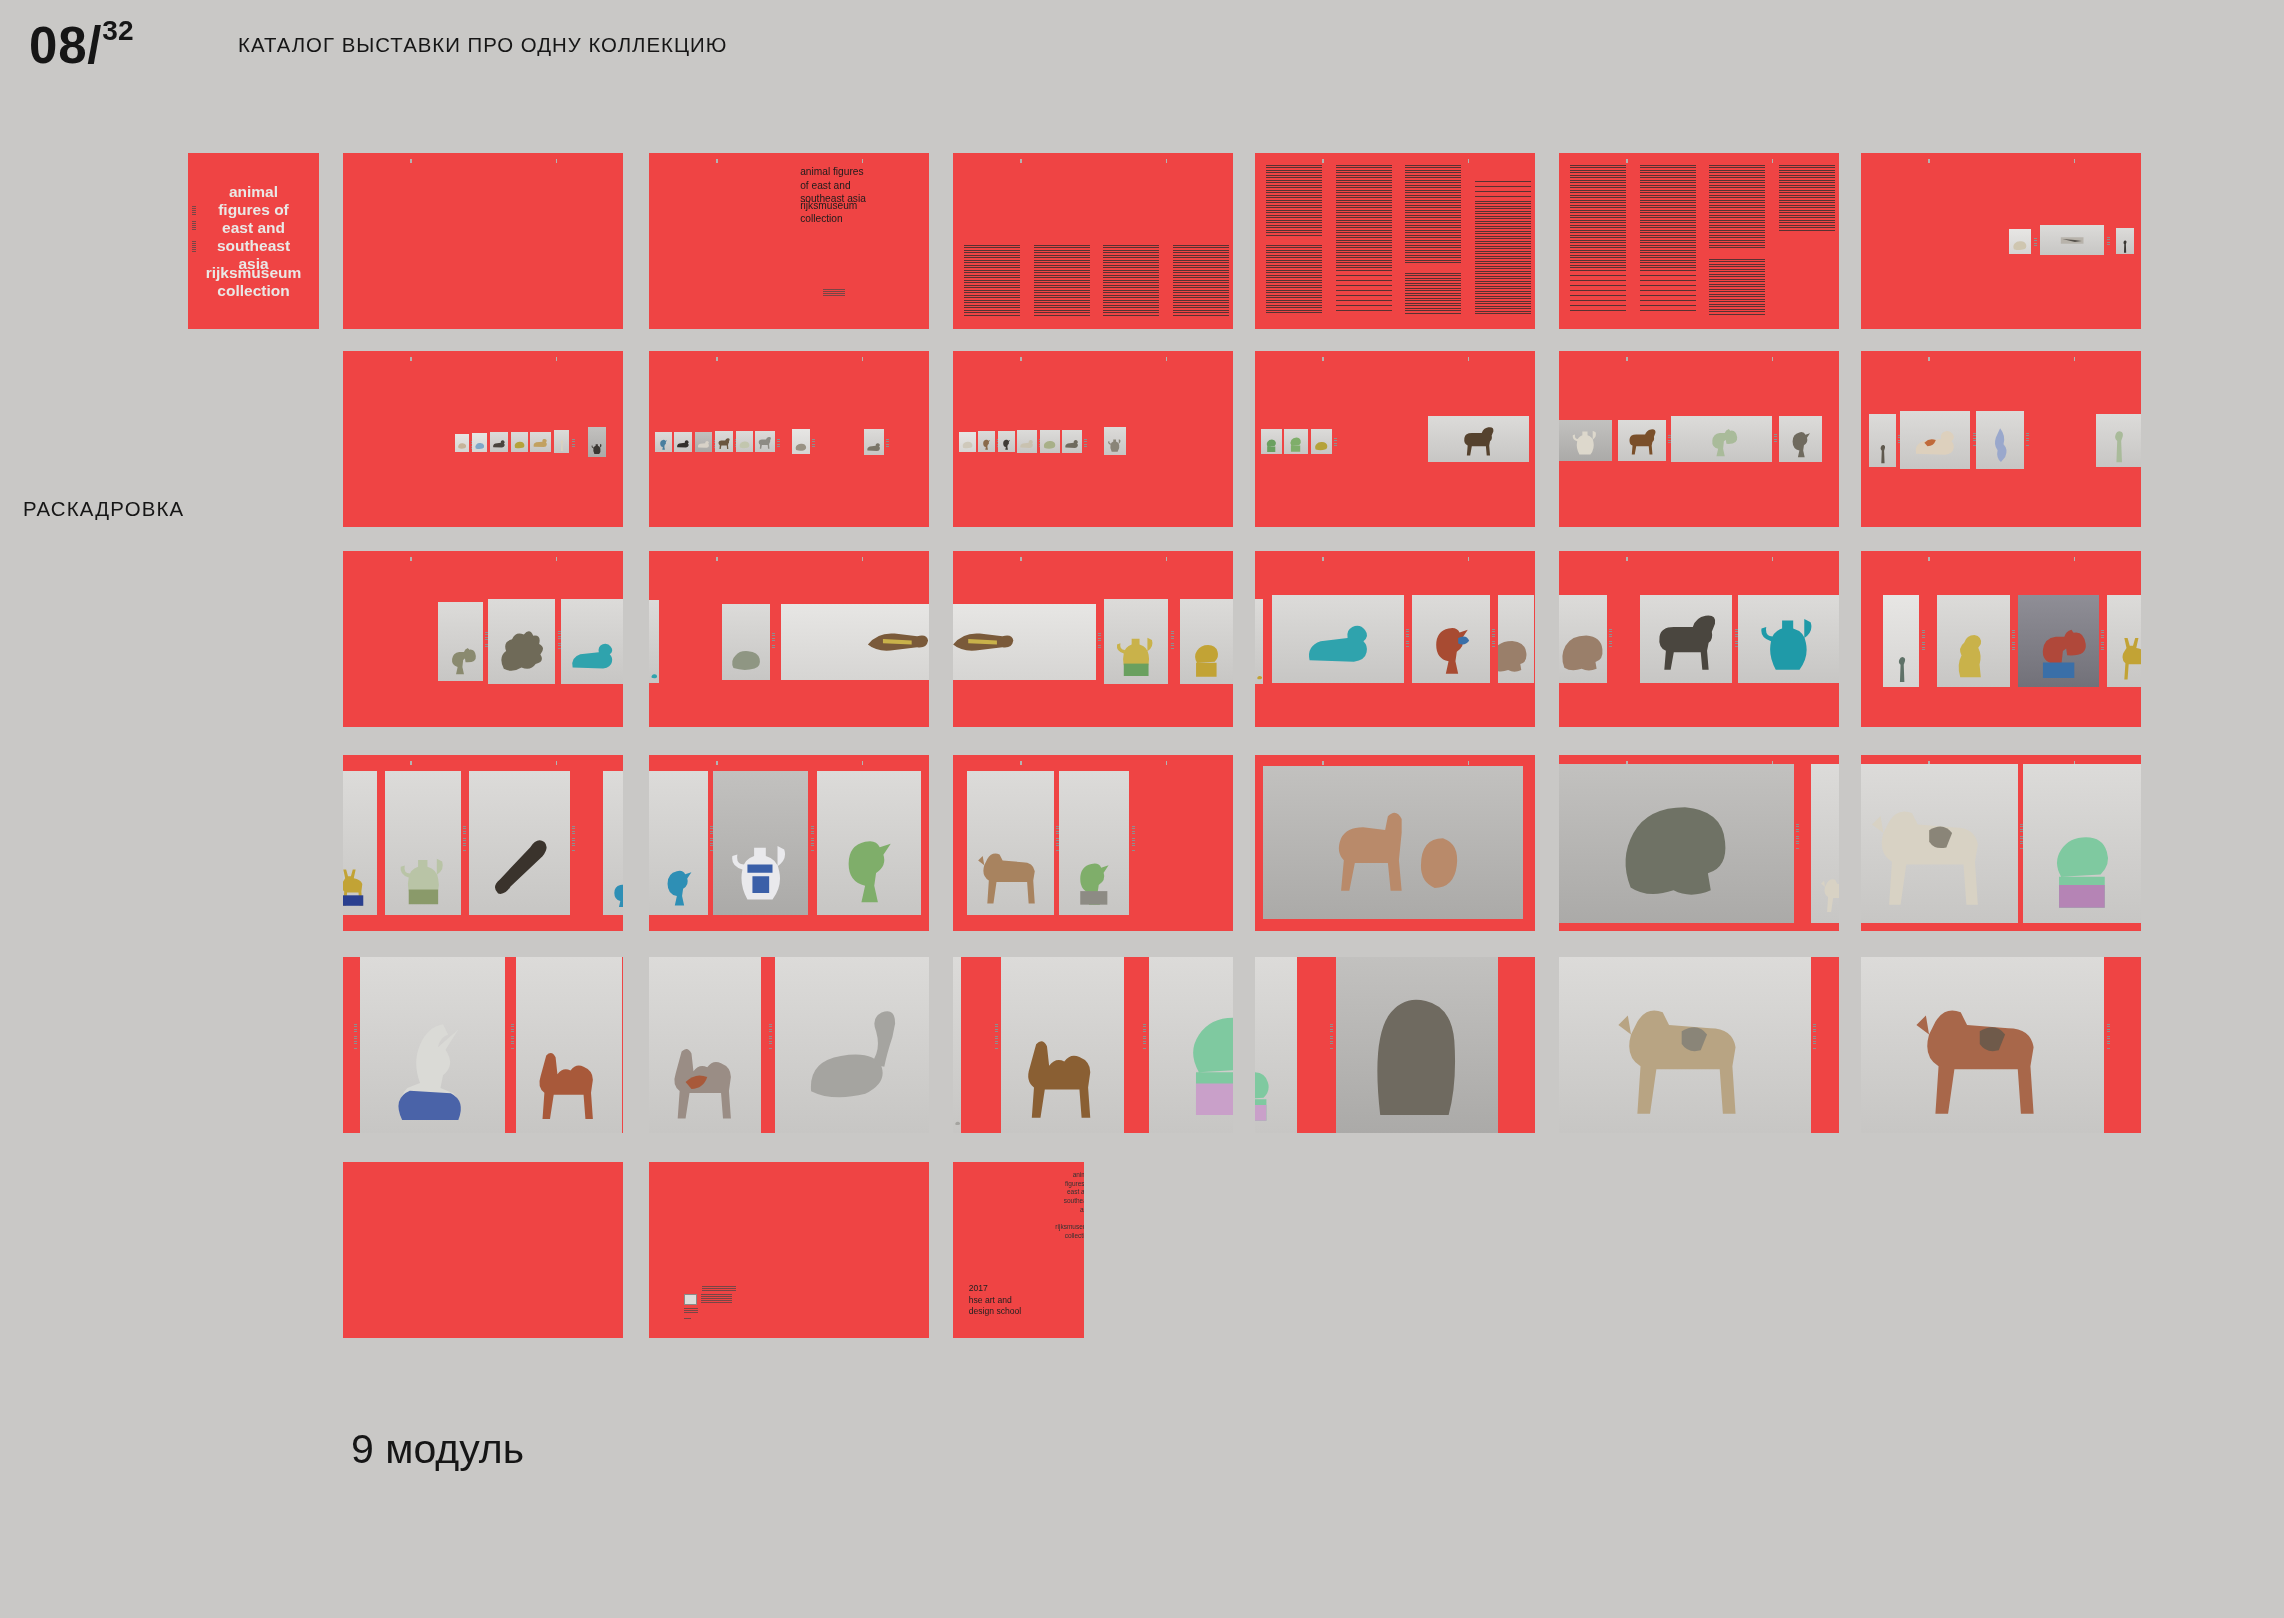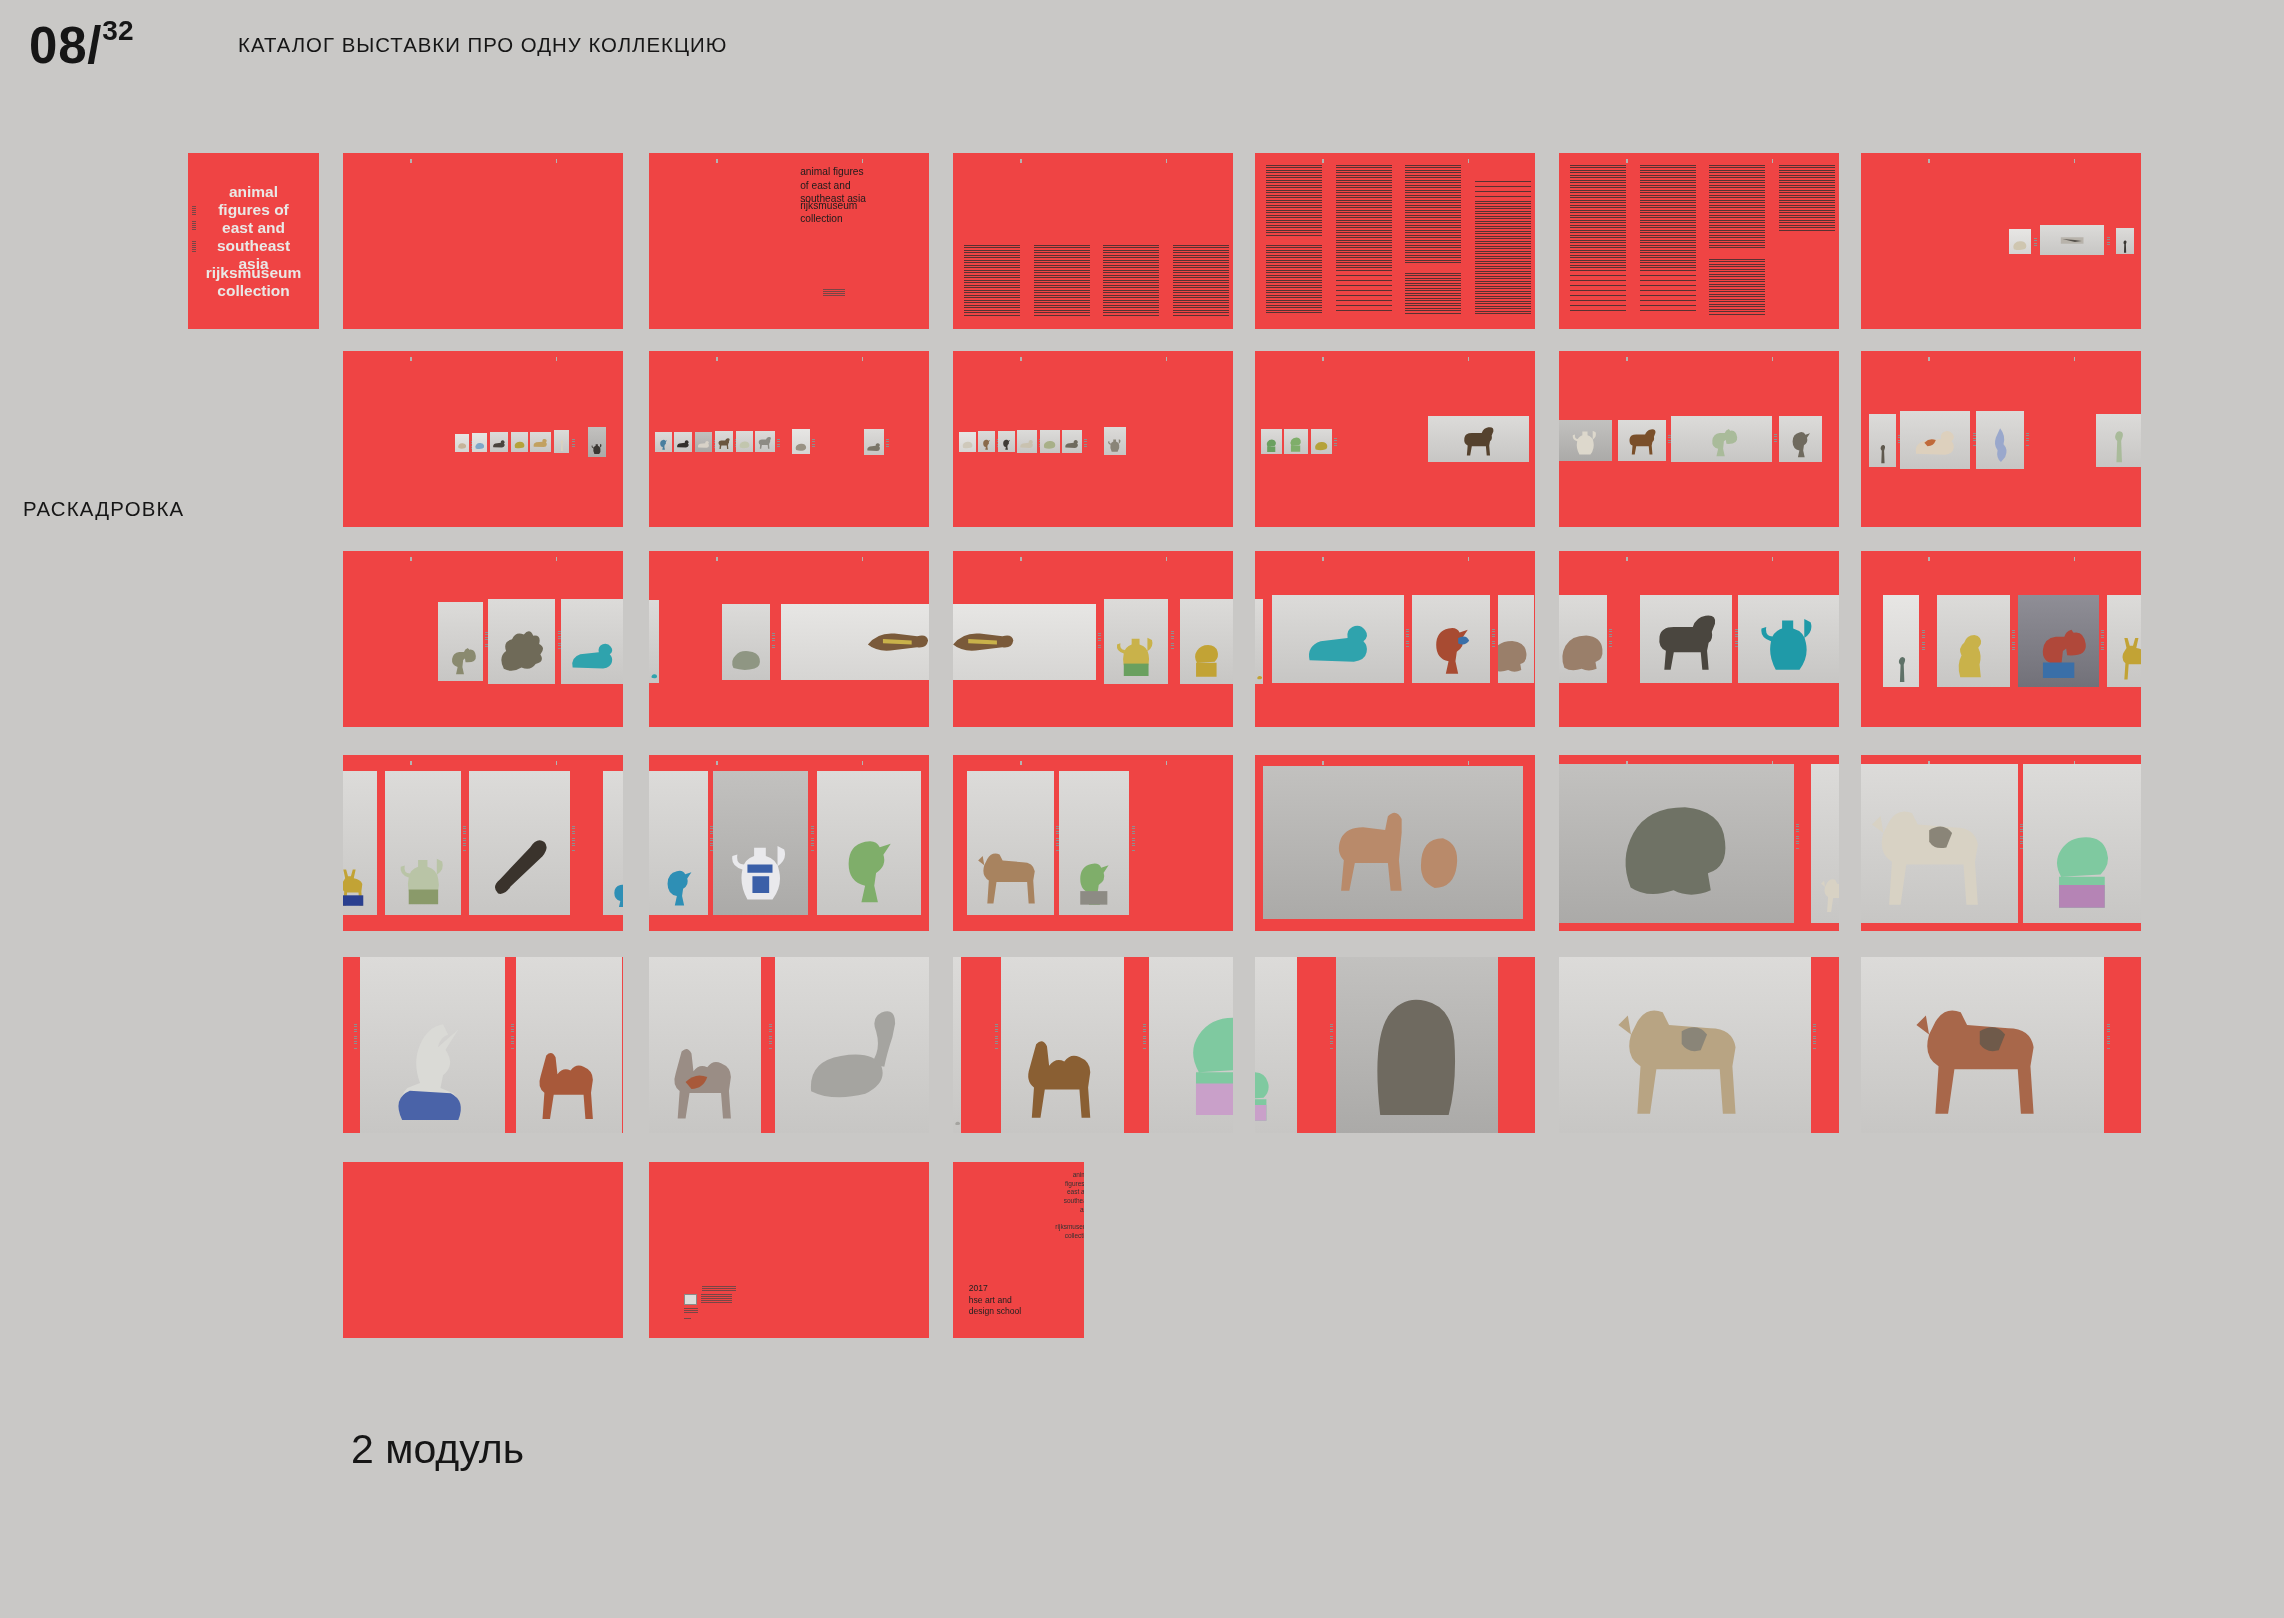--- a/index.html
+++ b/index.html
@@ -38,21 +38,21 @@
   .bc-year{position:absolute;left:12%;top:69%;font-size:8.6px;color:#222;}
   .bc-imprint{position:absolute;left:12%;top:75.5%;font-size:8.6px;line-height:1.35;color:#222;white-space:pre-line;}
 </style>
 </head>
 <body>
 
 <div class="canvas">
   <div class="hdr-num"><span>08/</span><sup>32</sup></div>
   <div class="hdr-title">КАТАЛОГ ВЫСТАВКИ ПРО ОДНУ КОЛЛЕКЦИЮ</div>
   <div class="side-label">РАСКАДРОВКА</div>
-  <div class="footer-label">2 модуль</div>
+  <div class="footer-label">9 модуль</div>
   <div id="grid">
       <div class="spread" style="left: 188px; top: 153px; width: 131px; height: 176px;">
         <div class="micro" style="left: 3%; top: 30%; width: 3%; height: 14%;"></div>
         <div class="micro" style="left: 3%; top: 50%; width: 3%; height: 7%;"></div>
         <div class="ghost-title">animal
 figures of
 east and
 southeast
 asia</div>
         <div class="ghost-sub">rijksmuseum

